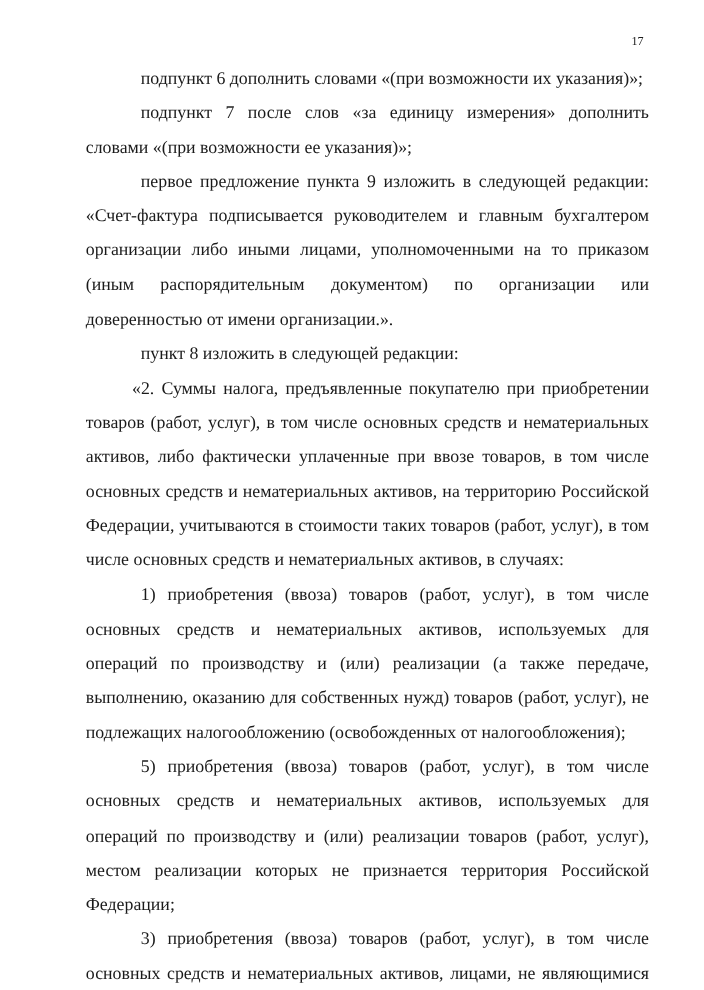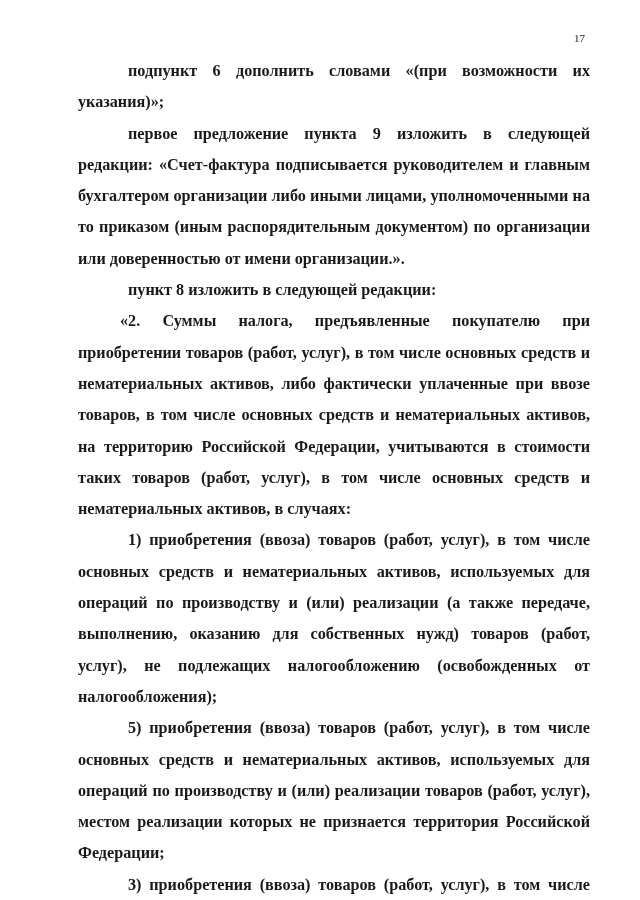--- a/index.html
+++ b/index.html
@@ -1,29 +1,30 @@
 <!DOCTYPE html>
 <html><head>
 <meta charset="utf-8">
 <style>
   html, body { margin: 0; padding: 0; background: #ffffff; }
   body { width: 640px; height: 900px; position: relative; overflow: hidden;
          font-family: "Liberation Serif", serif; color: #1a1a1a; }
   .page-num { position: absolute; top: 32px; left: 574px; font-size: 11px; }
   .content { position: absolute; top: 56px; left: 78px; width: 512px; font-size: 16.2px; line-height: 31.3px; }
-  .p { margin: 0; text-align: justify; text-indent: 50px; font-weight: bold; }
+  .p { margin: 0; text-align: justify; text-indent: 50px; }
   .p.wide { text-indent: 50px; }
   .p.big { text-indent: 42px; }
 </style>
 </head>
 <body>
 
 <div class="page-num">17</div>
 
 <div class="content">
   <p class="p">подпункт 6 дополнить словами «(при возможности их указания)»;</p>
+  <p class="p">подпункт 7 после слов «за единицу измерения» дополнить словами «(при возможности ее указания)»;</p>
   <p class="p">первое предложение  пункта 9 изложить в следующей редакции: «Счет-фактура подписывается руководителем и главным бухгалтером организации либо иными лицами, уполномоченными на то  приказом (иным распорядительным документом) по организации или доверенностью от имени организации.».</p>
   <p class="p">пункт 8 изложить в следующей редакции:</p>
   <p class="p big">«2. Суммы налога, предъявленные покупателю при приобретении товаров (работ, услуг), в том числе основных средств и нематериальных активов,  либо фактически уплаченные при ввозе товаров, в том числе основных средств и нематериальных активов, на территорию Российской Федерации, учитываются в стоимости таких товаров (работ, услуг), в том числе основных средств и нематериальных активов, в случаях:</p>
   <p class="p wide">1) приобретения (ввоза) товаров (работ, услуг), в том числе основных средств и нематериальных активов, используемых для операций по производству и (или) реализации (а также передаче, выполнению, оказанию для собственных нужд) товаров (работ, услуг), не подлежащих налогообложению (освобожденных от налогообложения);</p>
   <p class="p wide">5) приобретения (ввоза) товаров (работ, услуг), в том числе основных средств и нематериальных активов, используемых для операций по производству и (или) реализации товаров (работ, услуг), местом реализации которых не признается территория Российской Федерации;</p>
   <p class="p wide">3) приобретения (ввоза) товаров (работ, услуг), в том числе основных средств и нематериальных активов, лицами, не являющимися налогоплательщиками в соответствии с настоящей главой либо освобожденными от исполнения обязанностей налогоплательщика по исчислению и уплате налога;</p>
 </div>
 
 </body></html>

